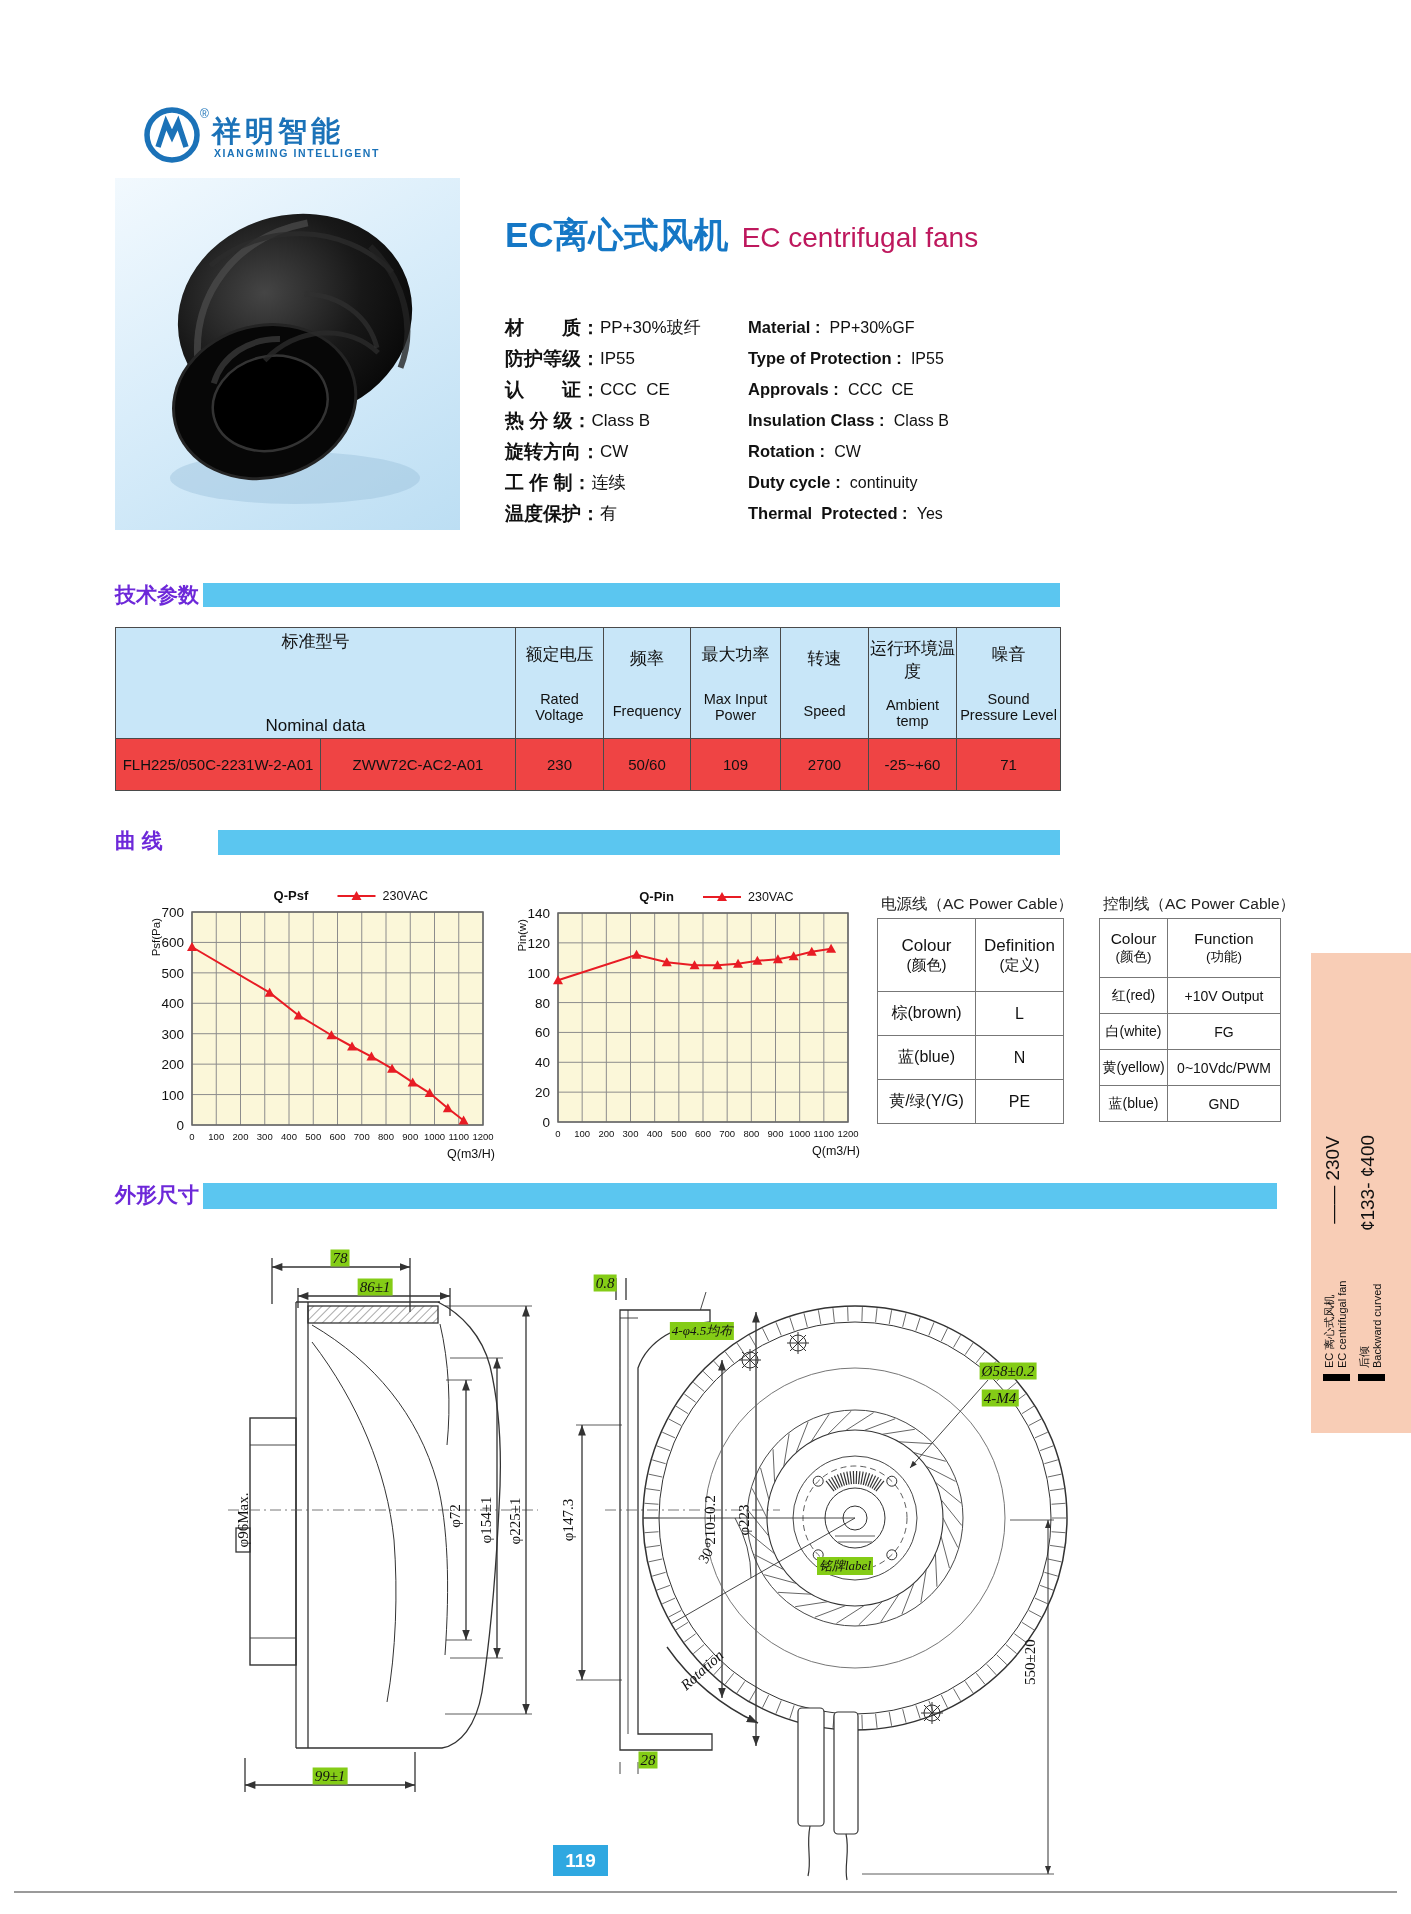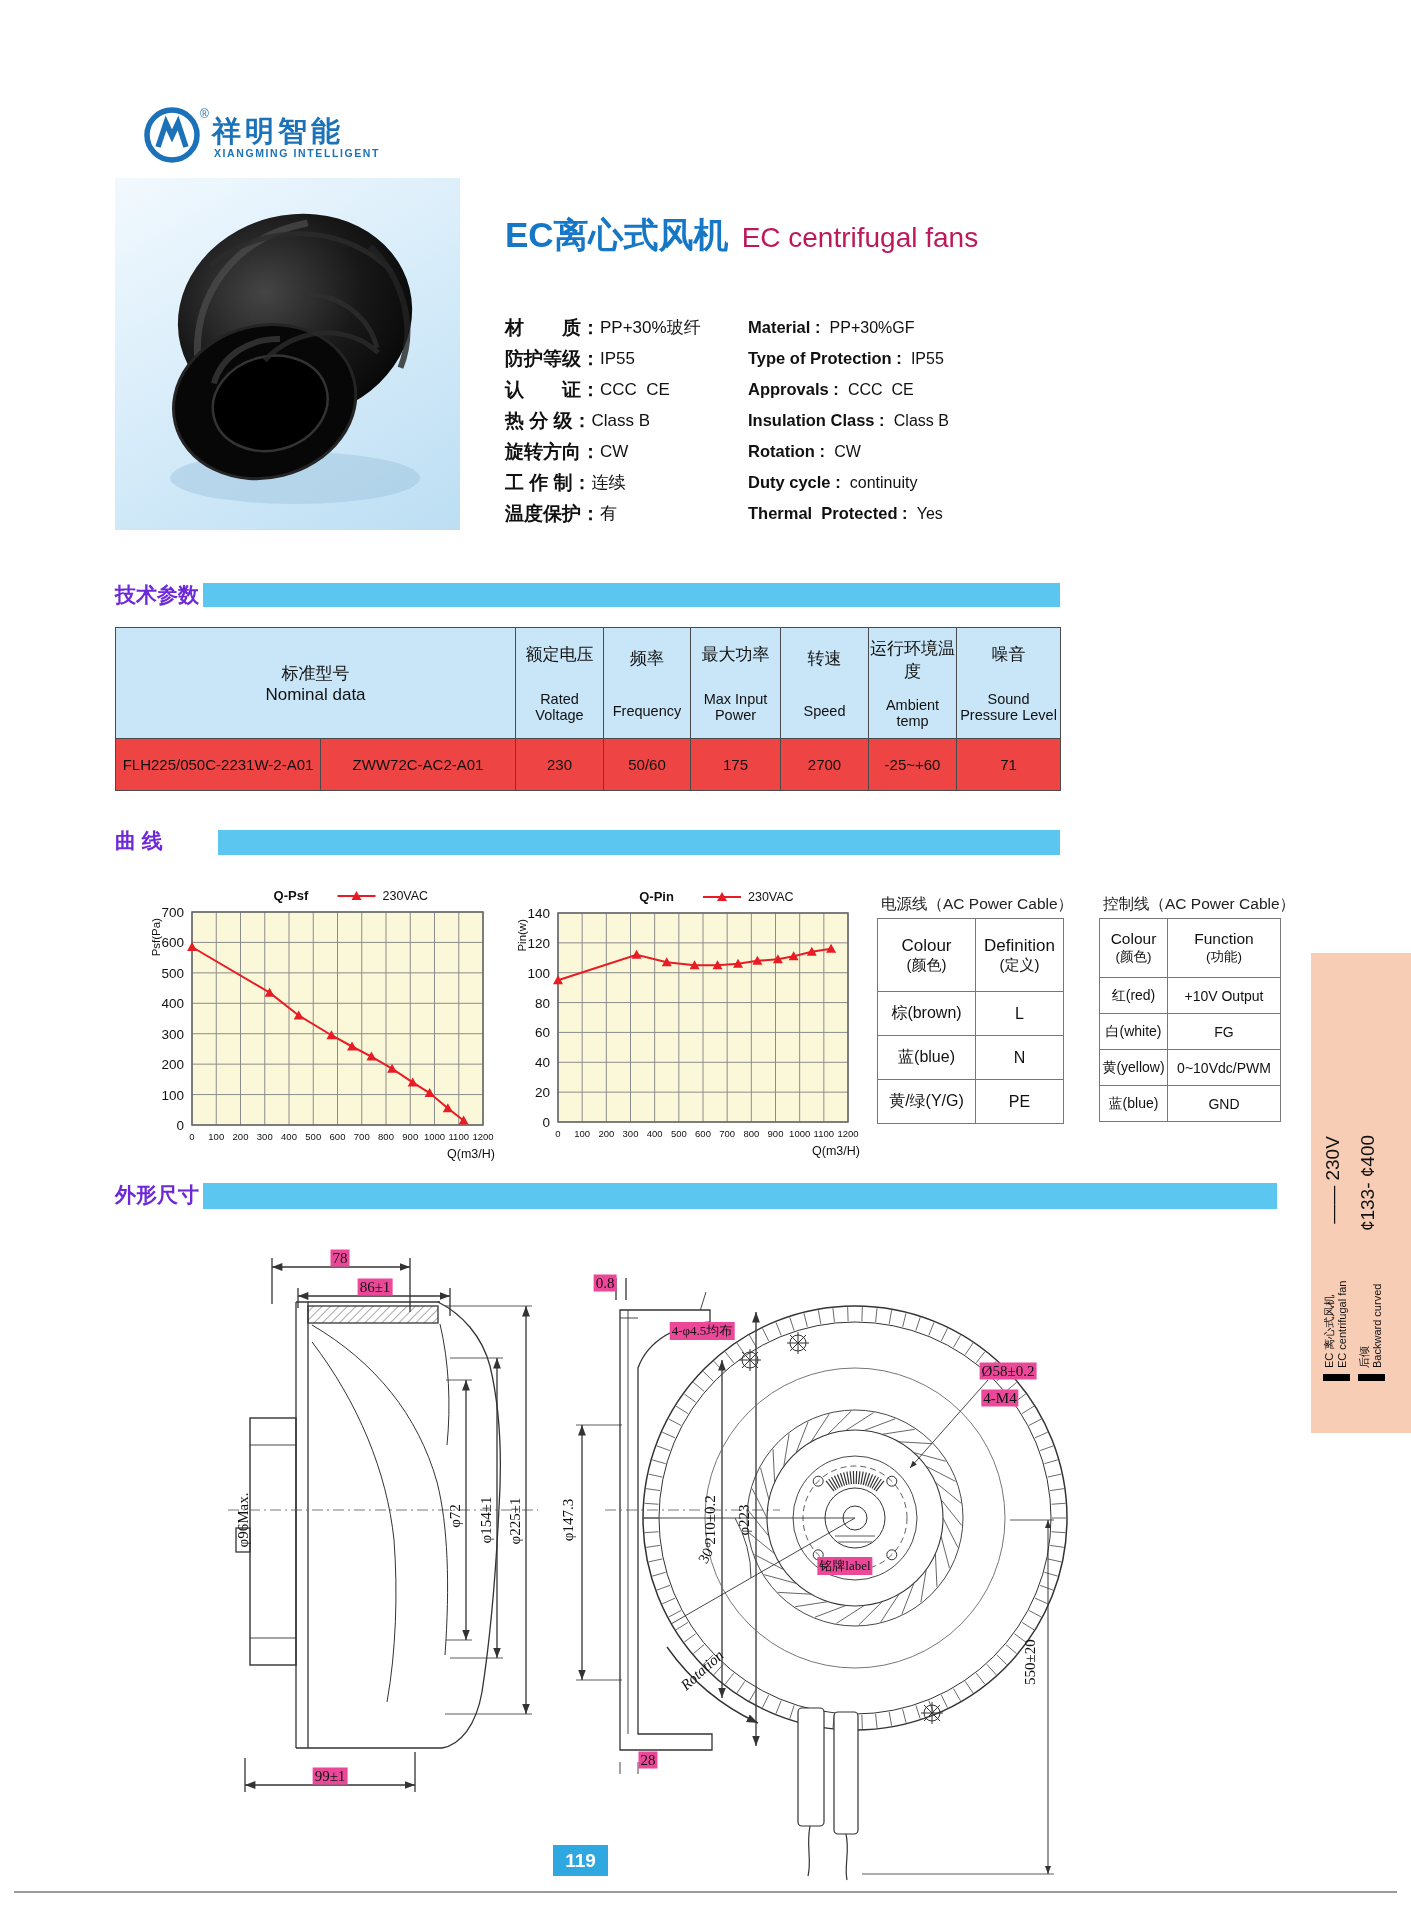--- a/index.html
+++ b/index.html
@@ -29,43 +29,43 @@
   #specs-en .sl{font-weight:bold;font-size:16.5px;}
   #specs-en .sc{font-weight:bold;font-size:16.5px;}
   #specs-en .sv{font-size:16px;}
   
   .sec{position:absolute;font-size:21px;font-weight:bold;color:#6d28d9;}
   .bar{position:absolute;background:#5BC6F0;}
   
   #tech-table{position:absolute;left:115px;top:627px;border-collapse:collapse;table-layout:fixed;}
   #tech-table td{border:1.6px solid #4a4a4a;text-align:center;vertical-align:middle;padding:0;}
   #tech-table tr.h1 td, #tech-table tr.h2 td{background:#C8E6F8;}
-  .gwrap{display:flex;flex-direction:column;justify-content:center;height:106px;}
+  .gwrap{display:flex;flex-direction:column;justify-content:space-between;height:106px;}
   .gwrap div{font-size:17px;}
   .cwrap{display:flex;flex-direction:column;justify-content:space-around;align-items:center;height:106px;padding:2px 1px;}
   .cwrap .cn{font-size:17px;}
   .cwrap .en{font-size:14.5px;line-height:16px;}
   #tech-table tr.h1{height:110px;}
   #tech-table tr.h2{height:33px;font-size:16px;}
   #tech-table tr.dr{height:52px;font-size:15px;background:#ef4444;}
   
   .chartbox{position:absolute;}
   
   .cable{position:absolute;}
   .cable-title{font-size:15.5px;color:#222;margin-bottom:3px;padding-left:4px;white-space:nowrap;}
   .cable table{border-collapse:collapse;table-layout:fixed;}
   .cable td,.cable th{border:1.5px solid #777;text-align:center;vertical-align:middle;font-weight:normal;padding:0 2px;}
   #cable1 th{height:72px;} #cable1 td{height:43px;font-size:16px;}
   #cable1 .then{font-size:17px;} #cable1 .thcn{font-size:15px;}
   #cable2 th{height:58px;} #cable2 td{height:35px;font-size:14px;}
   #cable2 .then{font-size:15.5px;} #cable2 .thcn{font-size:13.5px;}
   
   #draw-svg{position:absolute;left:150px;top:1240px;}
-  .hlabel{position:absolute;transform:translate(-50%,-50%);background:#ec4899;padding:0 2px;
-          font-family:"Liberation Serif",serif;font-size:15px;color:#111;white-space:nowrap;z-index:5;}
+  .hlabel{position:absolute;transform:translate(-50%,-50%);background:#84cc16;padding:0 2px;
+          font-family:"Liberation Serif",serif;font-size:15px;color:#111;white-space:nowrap;z-index:5;font-style:italic;}
   .vlabel{position:absolute;width:140px;height:20px;line-height:20px;margin-left:-70px;margin-top:-10px;
           text-align:center;transform:rotate(-90deg);background:transparent;
           font-family:"Liberation Serif",serif;font-size:15px;color:#111;white-space:nowrap;z-index:5;}
   .r60{transform:rotate(-62deg);} .r45{transform:rotate(-42deg);font-style:italic;}
   .small{font-size:13px;margin-top:48px;}
   
   #side-tab{position:absolute;left:1311px;top:953px;width:100px;height:480px;background:#F8CDB6;}
   .vblock{position:absolute;height:22px;line-height:22px;text-align:center;transform:rotate(-90deg);
           font-size:19px;color:#111;white-space:nowrap;}
   .vpair{position:absolute;width:124px;height:27px;transform:rotate(-90deg);border-left:7px solid #000;
@@ -195,21 +195,21 @@
               <div class="cn">噪音</div>
               <div class="en">Sound Pressure Level</div>
             </div>
           </td>
     </tr>
     <tr class="dr">
       <td>FLH225/050C-2231W-2-A01</td>
       <td>ZWW72C-AC2-A01</td>
       <td>230</td>
       <td>50/60</td>
-      <td>175</td>
+      <td>109</td>
       <td>2700</td>
       <td>-25~+60</td>
       <td>71</td>
     </tr>
   </tbody>
     </table>
 
   <div class="sec" style="left:115px;top:827px;">曲  线</div>
   <div class="bar" style="left:218px;top:830px;width:842px;height:25px;"></div>
 

